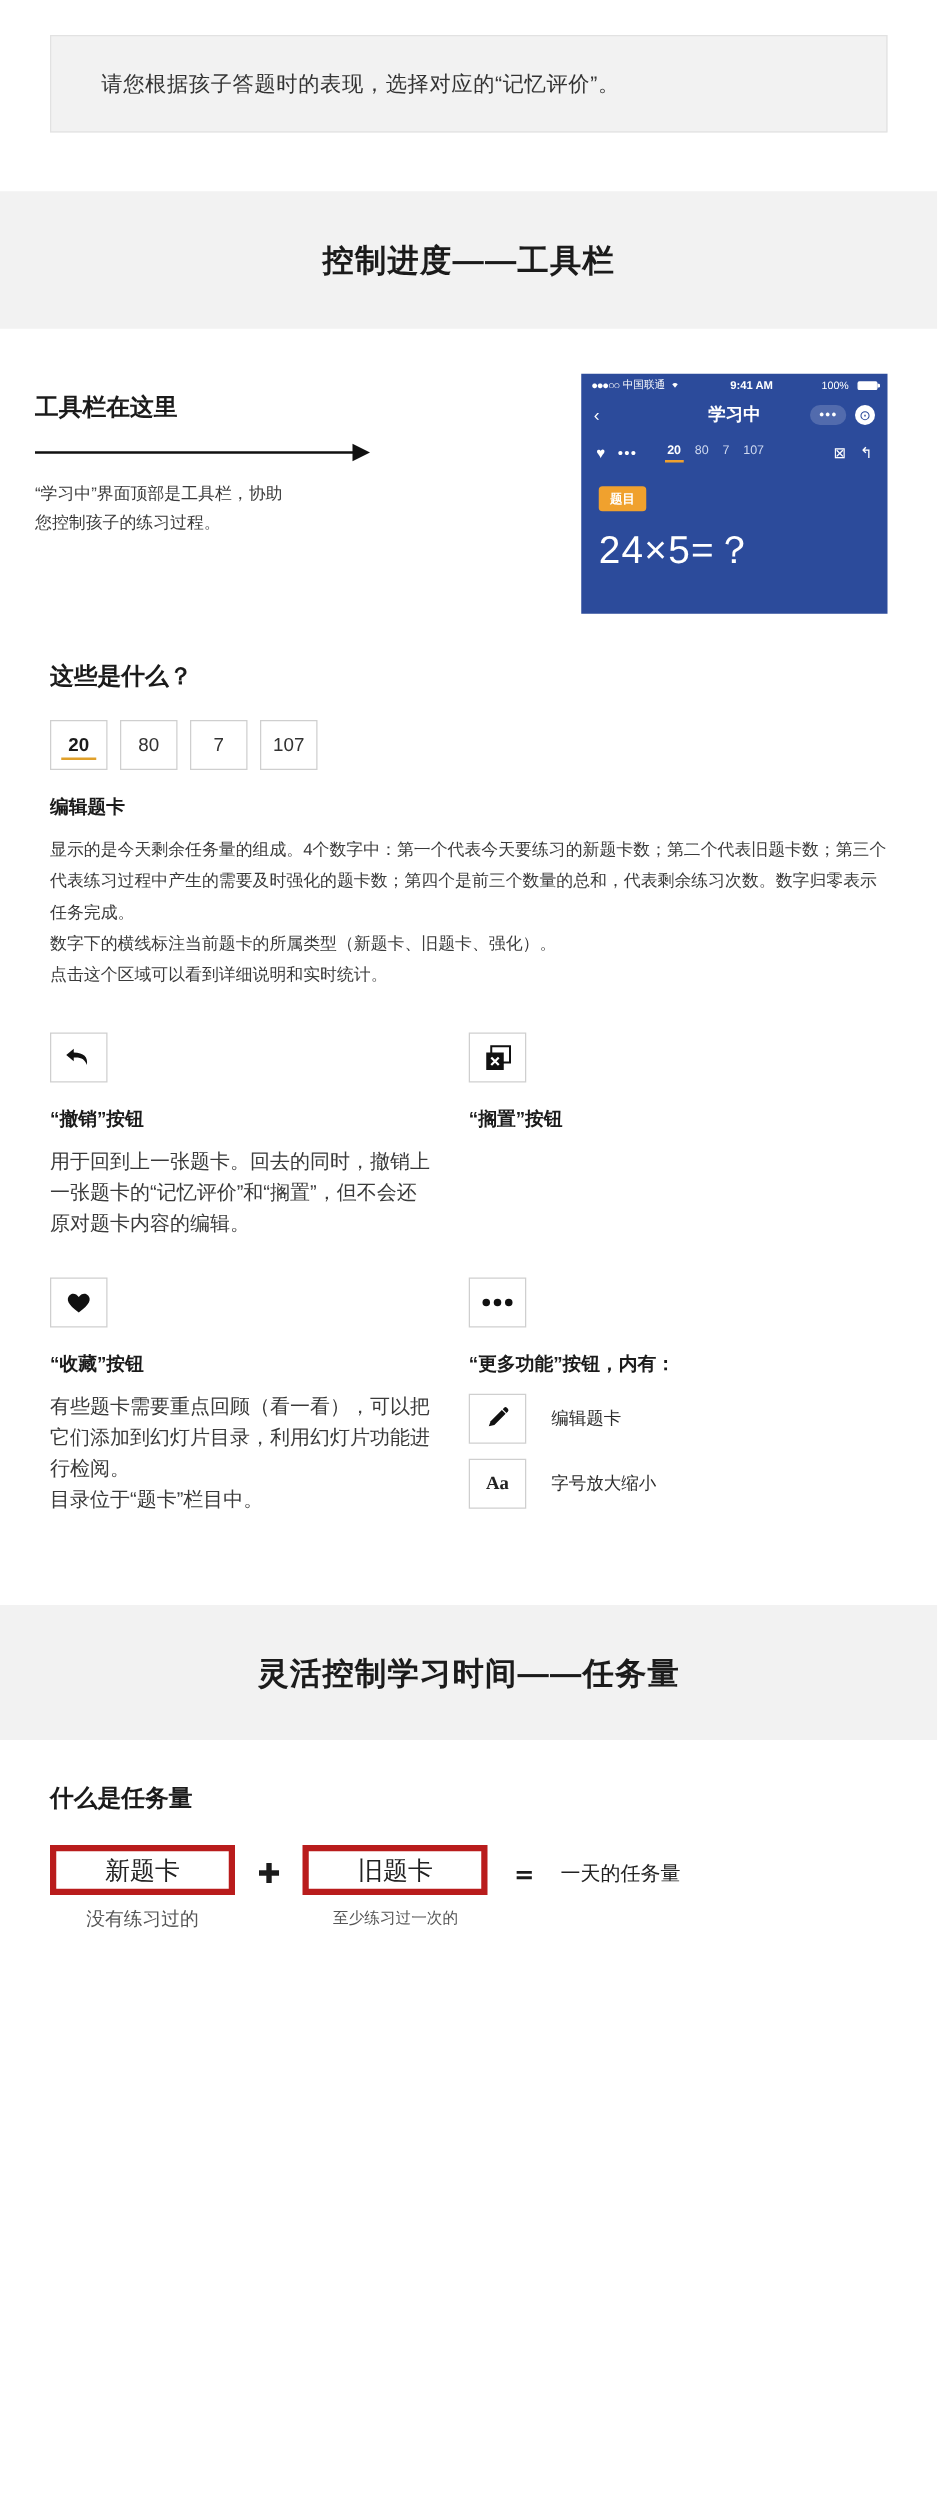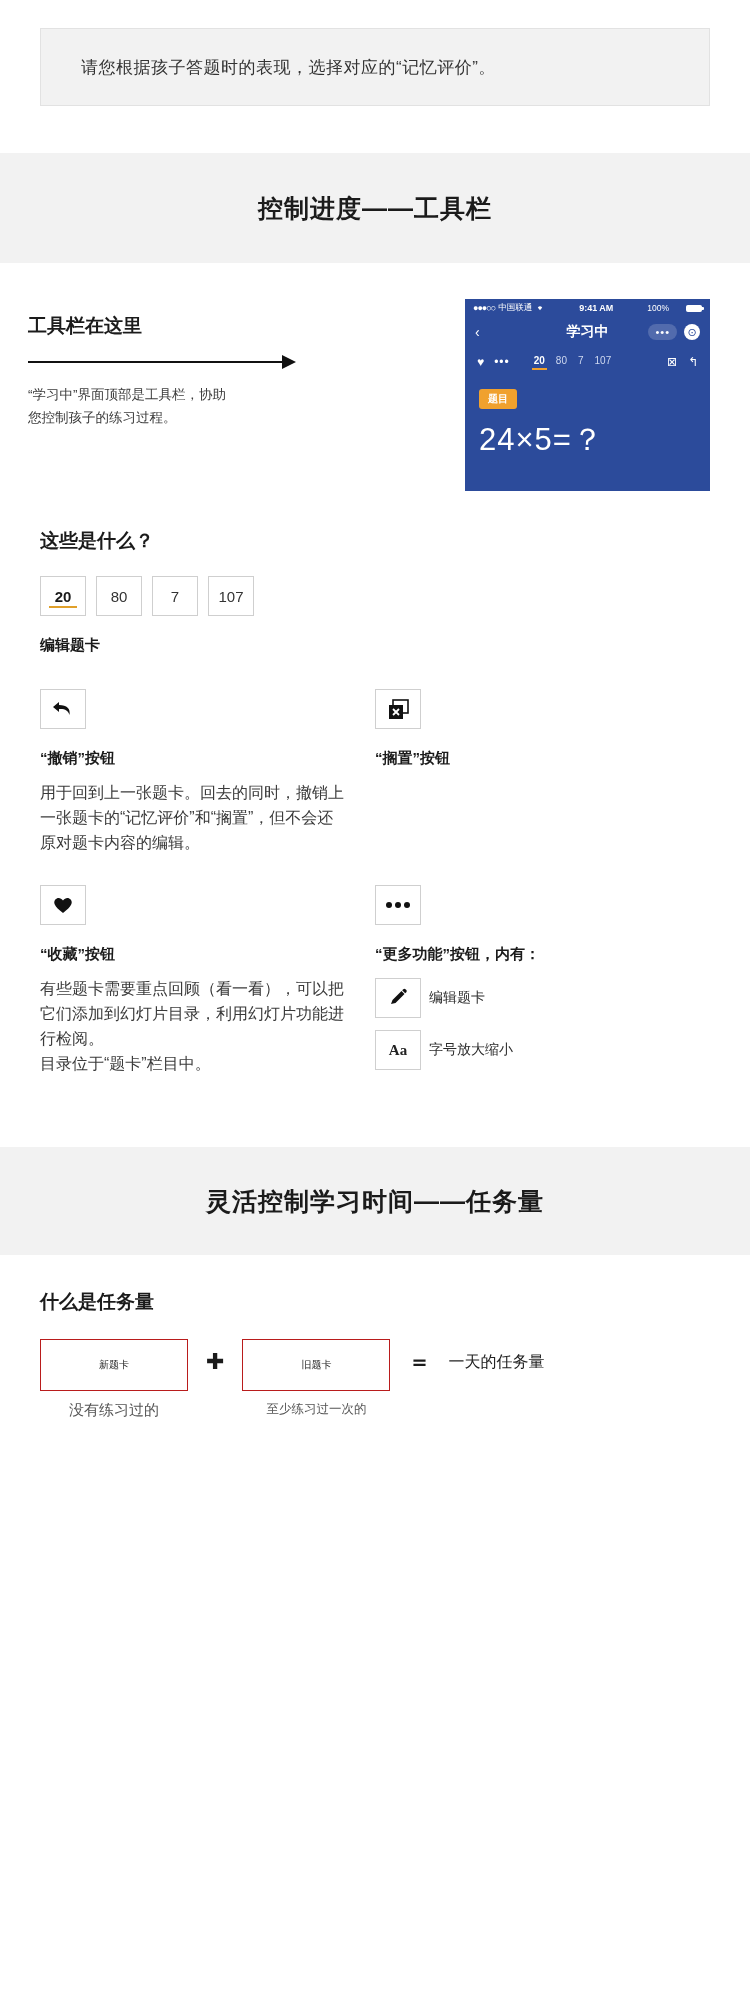--- a/index.html
+++ b/index.html
@@ -109,21 +109,21 @@
     height: 18px;
     display: flex;
     align-items: center;
     padding: 0 8px;
     font-size: 8.5px;
     color: #fff;
   }
   .sb-left { display: flex; align-items: center; gap: 3px; }
   .dots { letter-spacing: -1px; font-size: 9px; }
   .sb-center { flex: 1; text-align: center; font-size: 9px; font-weight: bold; }
-  .sb-right { display: flex; align-items: center; gap: 17px; font-size: 8.5px; }
+  .sb-right { display: flex; align-items: center; gap: 7px; font-size: 8.5px; }
   .battery {
     width: 16px; height: 7px; border: 1px solid #fff; border-radius: 1.5px;
     position: relative; background: #fff;
   }
   .battery::after {
     content: ""; position: absolute; right: -3px; top: 1.5px;
     width: 2px; height: 3px; background: #fff; border-radius: 0 1px 1px 0;
   }
   .nav-row {
     height: 30px;
@@ -261,44 +261,44 @@
   .cell-body {
     font-size: 16px;
     line-height: 25px;
     color: #3a3a3a;
   }
   .subitems { margin-top: 14px; }
   .subitem {
     display: flex; align-items: center;
     margin-bottom: 12px;
   }
-  .subitem .icon-box { margin-bottom: 0; margin-right: 8px; }
+  .subitem .icon-box { margin-bottom: 0; margin-right: 20px; }
   .subitem-label { font-size: 14px; color: #2b2b2b; }
   .aa { font-size: 15px; font-weight: bold; font-family: "Liberation Serif", serif; }
 
   
   .banner2 {
     margin-top: 35px;
     background: #f2f2f2;
     height: 108px;
     display: flex;
     align-items: center;
     justify-content: center;
   }
   .formula {
     display: flex;
     align-items: flex-start;
     margin-top: 24px;
     gap: 18px;
   }
   .fbox {
-    width: 148px; height: 52px;
-    border: 1px solid #b91c1c;
+    width: 148px; height: 40px;
+    border: 5px solid #b91c1c;
     display: flex; align-items: center; justify-content: center;
-    font-size: 10px; color: #222;
+    font-size: 20px; color: #222;
     background: #fff;
   }
   .fop {
     height: 46px;
     display: flex; align-items: center;
     font-size: 22px; font-weight: bold; color: #1b1b1b;
   }
   .fres {
     height: 46px;
     display: flex; align-items: center;
@@ -382,20 +382,23 @@
     <div class="sec-h">这些是什么？</div>
 
     <div class="counter-boxes">
       <div class="cbox first">20</div>
       <div class="cbox">80</div>
       <div class="cbox">7</div>
       <div class="cbox">107</div>
     </div>
 
     <div class="sub-h">编辑题卡</div>
+    <div class="para" style="white-space:pre-line">显示的是今天剩余任务量的组成。4个数字中：第一个代表今天要练习的新题卡数；第二个代表旧题卡数；第三个代表练习过程中产生的需要及时强化的题卡数；第四个是前三个数量的总和，代表剩余练习次数。数字归零表示任务完成。
+数字下的横线标注当前题卡的所属类型（新题卡、旧题卡、强化）。
+点击这个区域可以看到详细说明和实时统计。</div>
 
     <div class="grid">
 
       <div class="cell">
         <div class="icon-box">
           <svg width="22" height="18" viewBox="0 0 22 18">
             <path d="M7 2 L1 7 L7 12 L7 9 C13 8.6 16 10.5 17.5 15 C18.6 8.5 15 5.2 7 5 Z" fill="#111"></path>
           </svg>
         </div>
         <div class="cell-title">“撤销”按钮</div>

